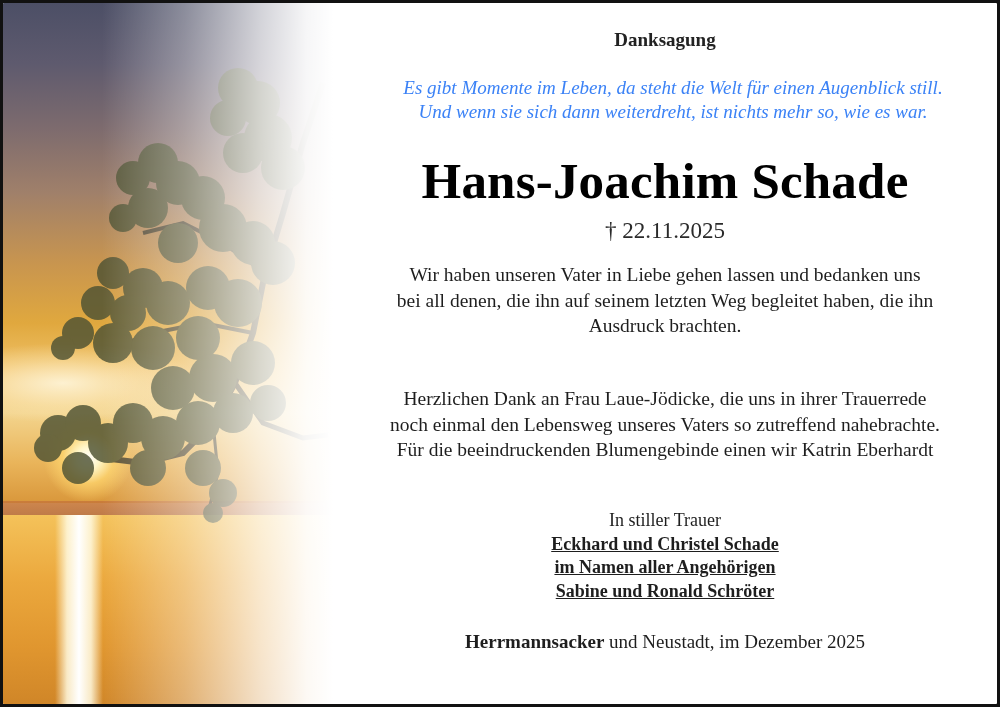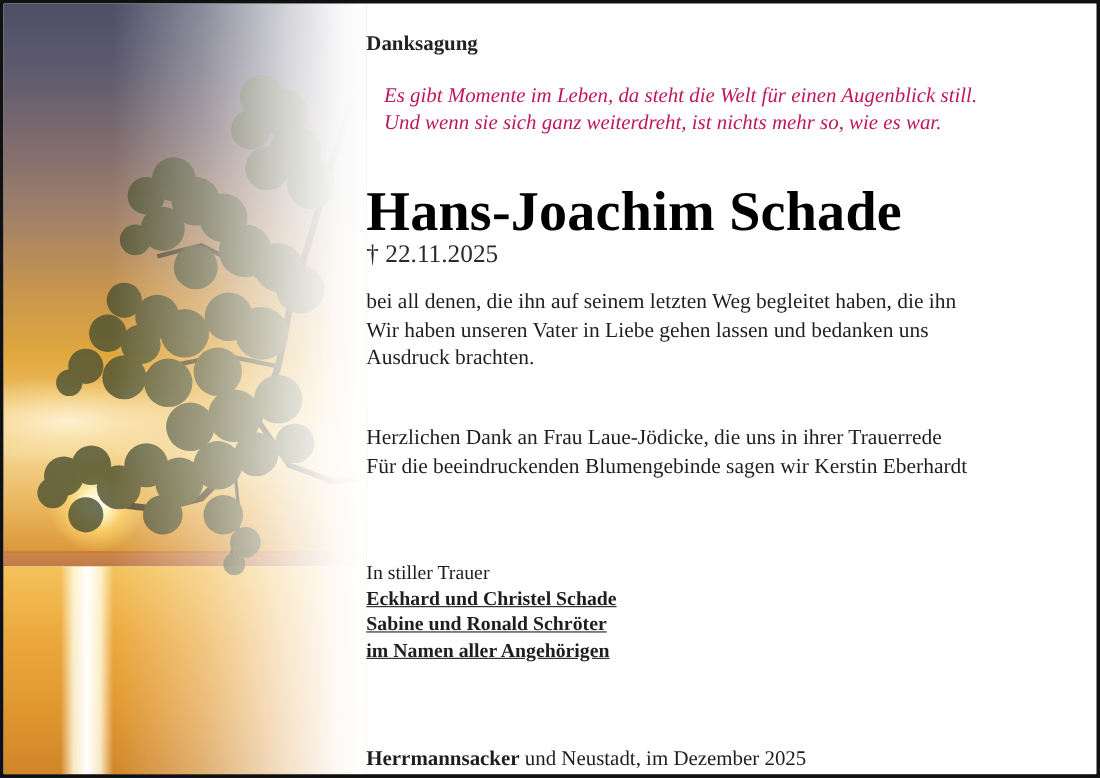--- a/index.html
+++ b/index.html
@@ -105,47 +105,48 @@
         rgba(255,255,255,0.95) 92%,
         #ffffff 100%);
     }
     
     .text {
       position: absolute;
       left: 330px;
       top: 0;
       width: 664px;
       height: 701px;
+      text-align: center;
       color: #1a1a1a;
       font-family: "DejaVu Serif", "Liberation Serif", serif;
     }
     .heading {
       position: absolute;
       left: 0; right: 0;
       top: 26px;
       font-family: "Liberation Serif", serif;
       font-weight: bold;
       font-size: 19px;
       color: #222;
     }
     .quote {
       position: absolute;
       left: 16px; right: 0;
       top: 73px;
       font-family: "Liberation Serif", serif;
       font-style: italic;
       font-size: 19px;
       line-height: 24px;
-      color: #be185d;
+      color: #3b82f6;
     }
     .quote div { white-space: nowrap; }
     .name {
       position: absolute;
       left: 0; right: 0;
-      top: 160px;
+      top: 148px;
       font-family: "Liberation Serif", serif;
       font-weight: bold;
       font-size: 51px;
       line-height: 60px;
       color: #000;
       letter-spacing: 0.2px;
     }
     .date {
       position: absolute;
       left: 0; right: 0;
@@ -171,21 +172,21 @@
       top: 506px;
       font-family: "Liberation Serif", serif;
       font-size: 18px;
       line-height: 23.5px;
       color: #1e1e1e;
     }
     .signoff .bold { font-weight: bold; text-decoration: underline; }
     .footer {
       position: absolute;
       left: 0; right: 0;
-      top: 676px;
+      top: 628px;
       font-family: "Liberation Serif", serif;
       font-size: 19px;
       color: #1e1e1e;
       white-space: nowrap;
     }
     .footer .bold { font-weight: bold; }
   </style>
 </head>
 <body>
 
@@ -259,41 +260,42 @@
     </svg>
 
     <div class="fade"></div>
   </div>
 
   <div class="text">
     <div class="heading">Danksagung</div>
 
     <div class="quote">
       <div>Es gibt Momente im Leben, da steht die Welt für einen Augenblick still.</div>
-      <div>Und wenn sie sich ganz weiterdreht, ist nichts mehr so, wie es war.</div>
+      <div>Und wenn sie sich dann weiterdreht, ist nichts mehr so, wie es war.</div>
     </div>
 
     <div class="name">Hans-Joachim Schade</div>
     <div class="date">† 22.11.2025</div>
 
     <div class="para para1">
+      <div>Wir haben unseren Vater in Liebe gehen lassen und bedanken uns</div>
       <div>bei all denen, die ihn auf seinem letzten Weg begleitet haben, die ihn</div>
-      <div>Wir haben unseren Vater in Liebe gehen lassen und bedanken uns</div>
       <div>Ausdruck brachten.</div>
     </div>
 
     <div class="para para2">
       <div>Herzlichen Dank an Frau Laue-Jödicke, die uns in ihrer Trauerrede</div>
-      <div>Für die beeindruckenden Blumengebinde sagen wir Kerstin Eberhardt</div>
+      <div>noch einmal den Lebensweg unseres Vaters so zutreffend nahebrachte.</div>
+      <div>Für die beeindruckenden Blumengebinde einen wir Katrin Eberhardt</div>
     </div>
 
     <div class="signoff">
       <div>In stiller Trauer</div>
       <div class="bold">Eckhard und Christel Schade</div>
+      <div class="bold">im Namen aller Angehörigen</div>
       <div class="bold">Sabine und Ronald Schröter</div>
-      <div class="bold">im Namen aller Angehörigen</div>
     </div>
 
     <div class="footer">
       <span class="bold">Herrmannsacker</span><span> und Neustadt, im Dezember 2025</span>
     </div>
   </div>
 </div>
 
 </body></html>

